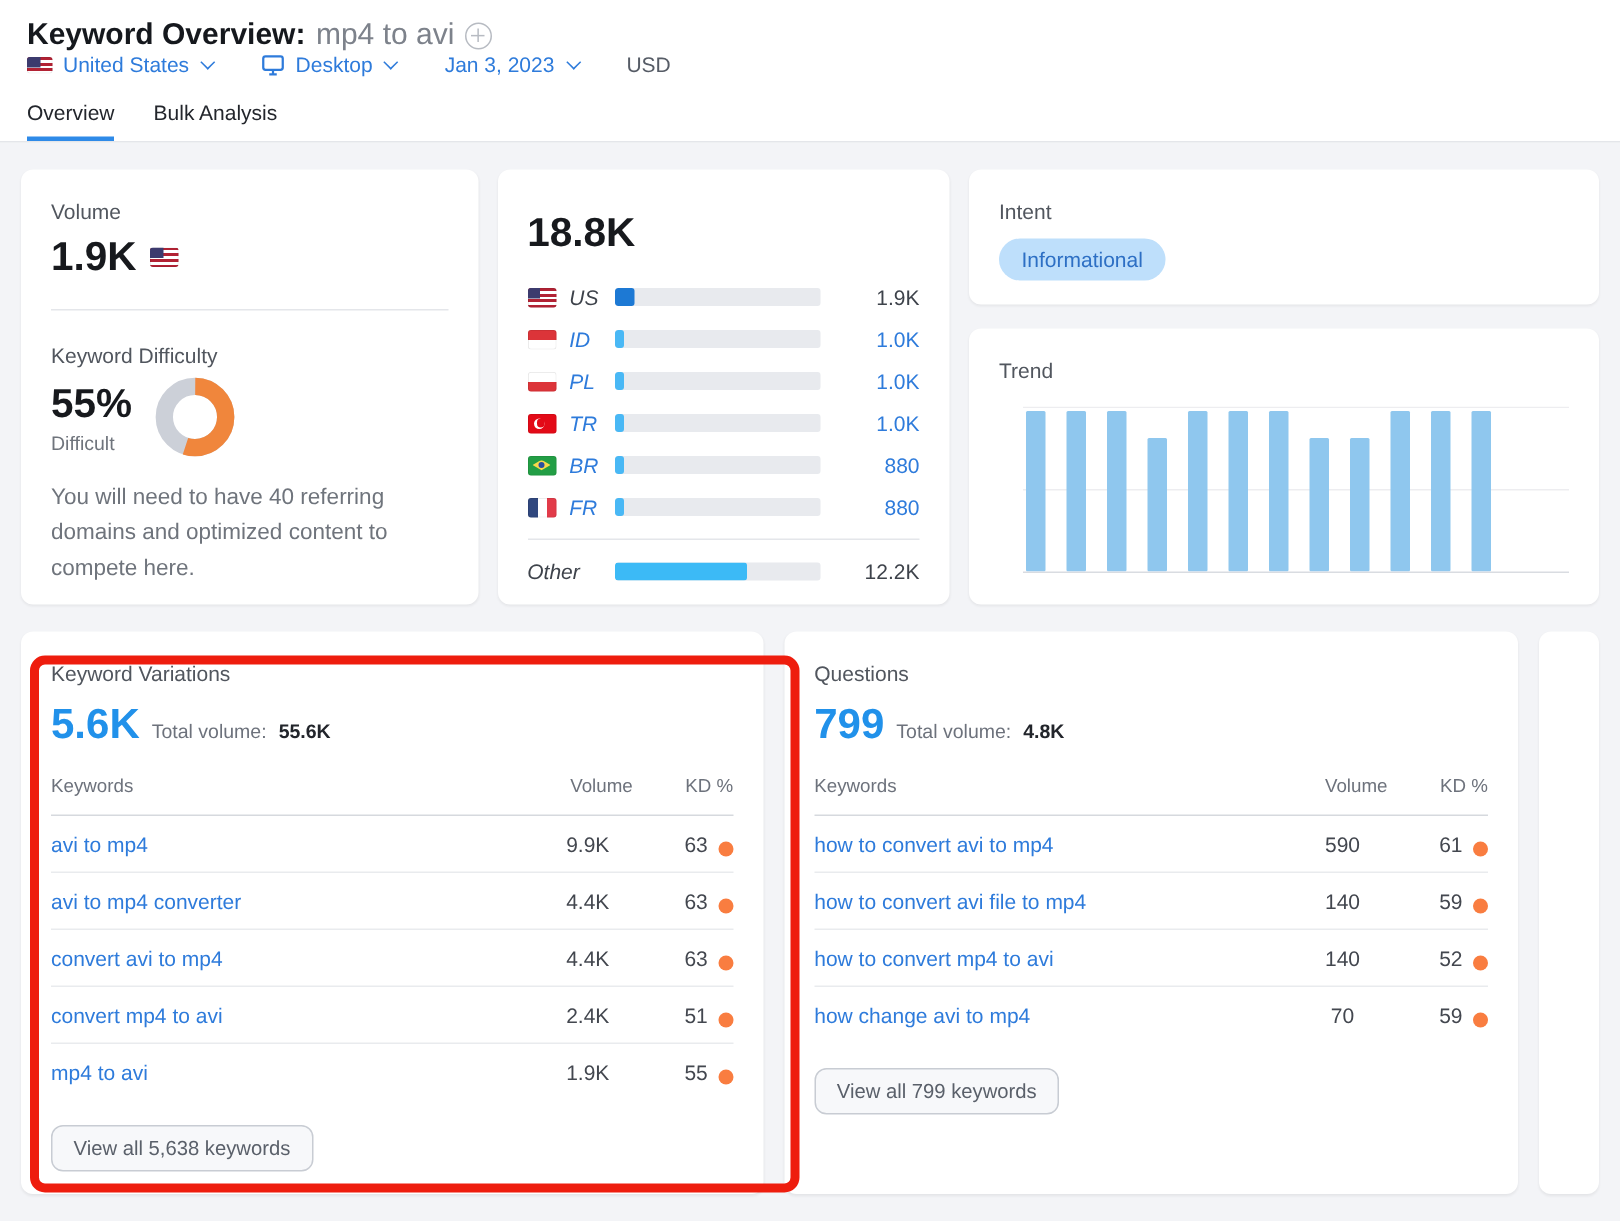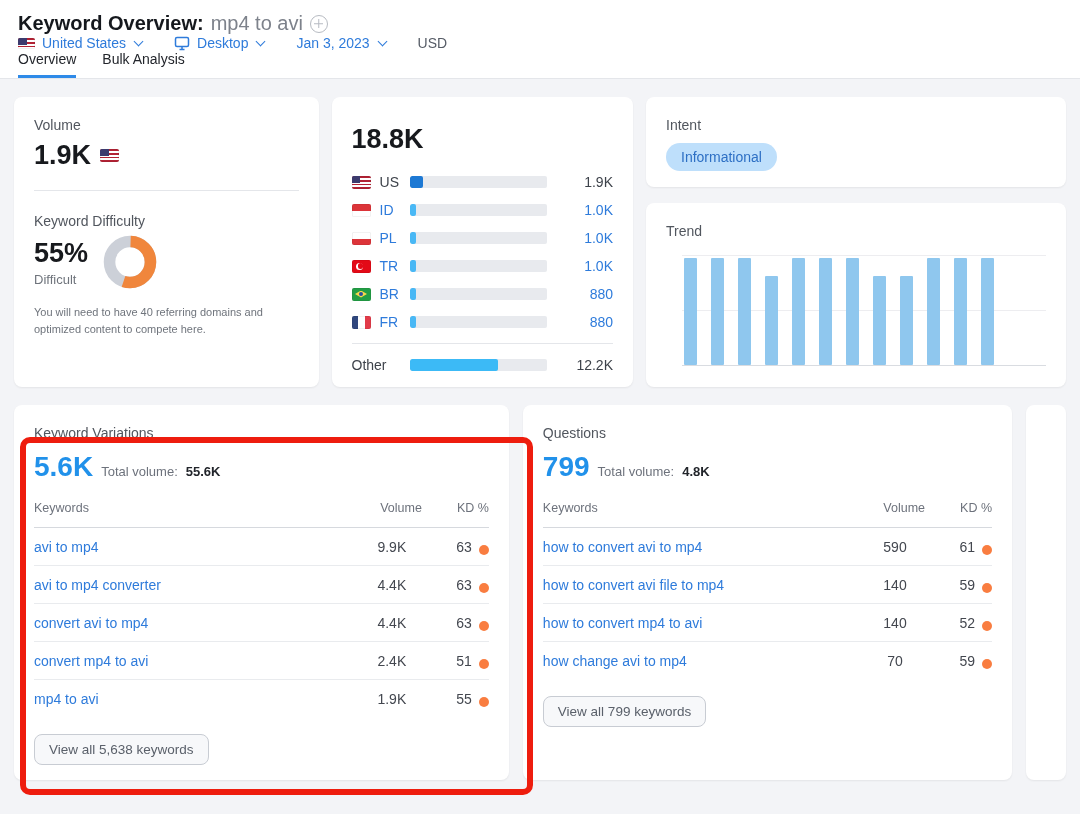--- a/index.html
+++ b/index.html
@@ -14,21 +14,21 @@
   .page-title{font-size:20px;font-weight:700;color:#15181d;margin:0;display:flex;gap:7px;align-items:center;}
   .page-title .kw{font-weight:400;color:#7d828b;}
   .plus-icon{width:16px;height:16px;border:1.5px solid #b7bbc2;border-radius:50%;position:relative;display:inline-block;}
   .plus-icon::before,.plus-icon::after{content:'';position:absolute;background:#b7bbc2;}
   .plus-icon::before{left:50%;top:3.5px;bottom:3.5px;width:1.5px;transform:translateX(-50%);}
   .plus-icon::after{top:50%;left:3.5px;right:3.5px;height:1.5px;transform:translateY(-50%);}
   .selectors{display:flex;align-items:center;gap:32px;margin-top:0;font-size:14px;}
   .selector{display:flex;align-items:center;gap:7px;color:#2e7bdb;cursor:pointer;}
   .chev{display:inline-block;width:6px;height:6px;border-right:1.7px solid #2e7bdb;border-bottom:1.7px solid #2e7bdb;transform:rotate(45deg);margin-top:-4px;margin-left:2px;}
   .currency{color:#565c66;}
-  .tabs{display:flex;gap:26px;font-size:14px;}
+  .tabs{display:flex;gap:26px;margin-top:16px;font-size:14px;}
   .tab{padding-bottom:8px;color:#23262c;cursor:pointer;border-bottom:3px solid transparent;}
   .tab.active{border-bottom-color:#2e8ae8;}
   
   .flag{width:19px;height:13px;border-radius:2px;position:relative;display:inline-block;flex:none;overflow:hidden;box-shadow:inset 0 0 0 0.5px rgba(0,0,0,.10);}
   .flag.sm{width:17px;height:11px;}
   .flag-us{background:repeating-linear-gradient(to bottom,#b22234 0 1.9px,#fff 1.9px 3.8px);}
   .flag-us::after{content:'';position:absolute;top:0;left:0;width:8.5px;height:7px;background:#3c3b6e;}
   .flag-id{background:linear-gradient(#dc3439 0 50%,#fff 50% 100%);}
   .flag-pl{background:linear-gradient(#fff 0 50%,#dc3439 50% 100%);}
   .flag-tr{background:#e30a17;}
@@ -52,26 +52,26 @@
   .card-variations{width:520px;height:375px;position:relative;}
   .card-questions{width:514px;height:375px;}
   .card-sliver{flex:none;width:40px;height:375px;padding:0;}
   .card-label{font-size:14px;color:#51565e;}
   
   .metric{font-size:27px;font-weight:700;color:#17191d;margin-top:7px;display:flex;align-items:center;gap:9px;}
   .vol-divider{border:none;border-top:1px solid #e4e6ea;margin:19px 0 22px;}
   .kd-row{display:flex;align-items:center;gap:15px;margin-top:6px;}
   .kd-val{font-size:27px;font-weight:700;color:#17191d;}
   .kd-sub{font-size:13px;color:#6f747c;margin-top:3px;}
-  .kd-note{font-size:11px;color:#6f747c;line-height:1.55;margin-top:15px;max-width:348px;}
+  .kd-note{font-size:15px;color:#6f747c;line-height:1.55;margin-top:15px;max-width:348px;}
   
   .gv-rows{margin-top:13px;}
   .gv-row{display:flex;align-items:center;height:28px;font-size:14px;}
   .gv-row .flag{margin-right:9px;}
-  .gv-label{width:30px;color:#2e7bdb;cursor:pointer;}
+  .gv-label{width:30px;color:#2e7bdb;cursor:pointer;font-style:italic;}
   .gv-label.dark{color:#3e434b;cursor:default;}
   .gv-label.wide{width:58px;}
   .gv-bar{flex:1;height:12px;background:#e8eaee;border-radius:2px;margin-right:10px;overflow:hidden;}
   .gv-fill{height:100%;border-radius:2px;}
   .gv-val{width:56px;text-align:right;color:#2e7bdb;}
   .gv-val.dark{color:#3e434b;}
   .gv-sep{border:none;border-top:1px solid #e4e6ea;margin:7px 0;}
   
   .intent-badge{display:inline-block;margin-top:10px;padding:6px 15px;border-radius:15px;font-size:14px;cursor:pointer;}
   .trend-chart{position:relative;height:110px;margin:16px 0 0 16px;border-bottom:1px solid #d9dce1;overflow:hidden;}

